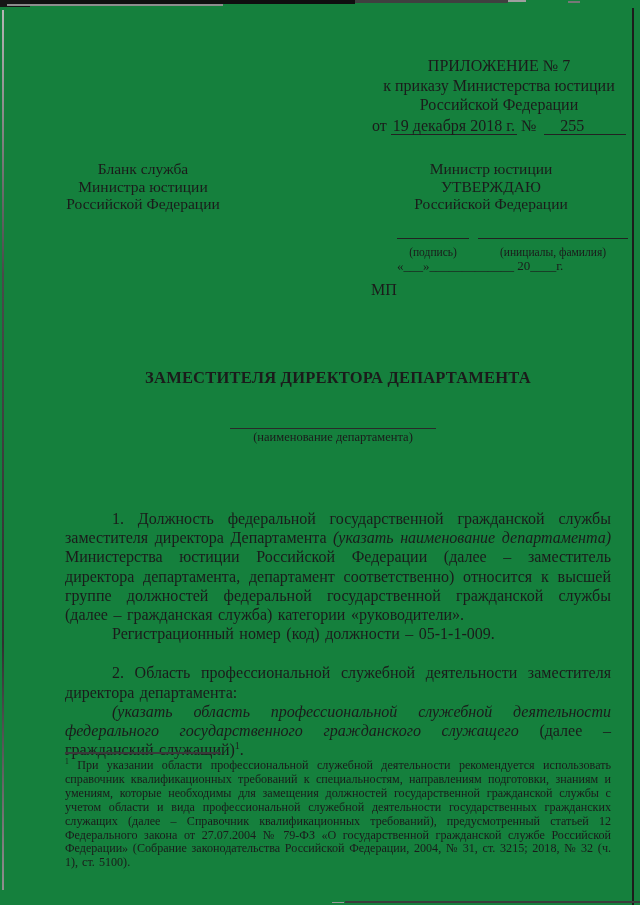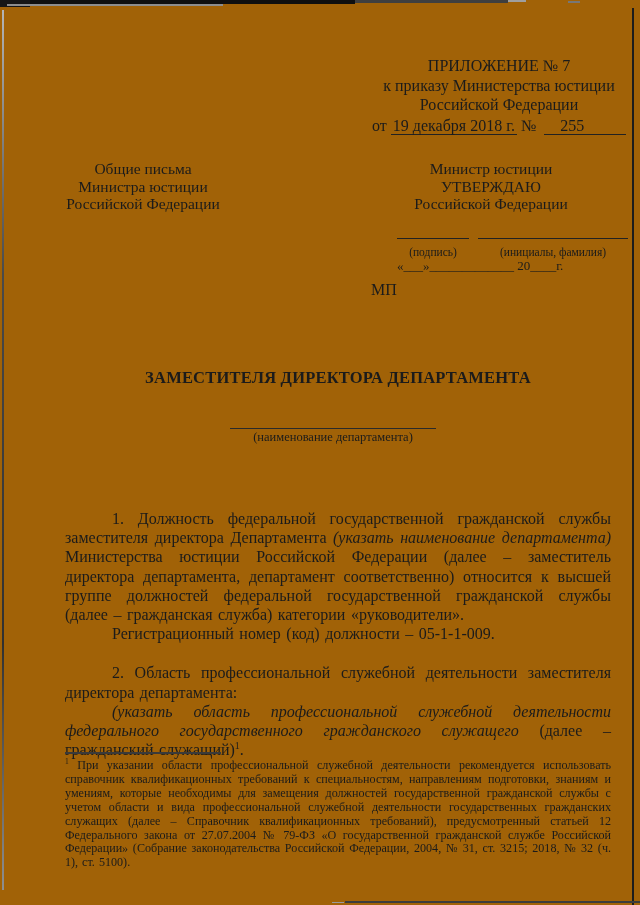--- a/index.html
+++ b/index.html
@@ -1,19 +1,19 @@
 <!DOCTYPE html>
 <html><head>
 <meta charset="utf-8">
 <style>
   html,body{margin:0;padding:0;background:#888;}
   .page{
     position:relative;
     width:640px;height:905px;
-    background:#a16207;
+    background:#15803d;
     font-family:"Liberation Serif","DejaVu Serif",serif;
     color:#1b1b1b;
     overflow:hidden;
     margin:0 auto;
   }
   
   .art{position:absolute;}
   .top-bar-main{left:0;top:0;width:355px;height:4px;background:#0f0f0f;}
   .top-bar-blob{left:0;top:0;width:30px;height:7px;background:#161616;}
   .top-bar-gray{left:7px;top:4px;width:216px;height:2px;background:#8d8d8d;}
@@ -119,21 +119,21 @@
     <div>Российской Федерации</div>
     <div class="dateline">
       <span>от</span>
       <span class="u">19 декабря 2018 г.</span>
       <span>№</span>
       <span class="u-num">255</span>
     </div>
   </div>
 
   <div class="letterhead">
-    <div>Общие письма</div>
+    <div>Бланк служба</div>
     <div>Министра юстиции</div>
     <div>Российской Федерации</div>
   </div>
 
   <div class="approval">
     <div>Министр юстиции</div>
     <div>УТВЕРЖДАЮ</div>
     <div>Российской Федерации</div>
   </div>
 

